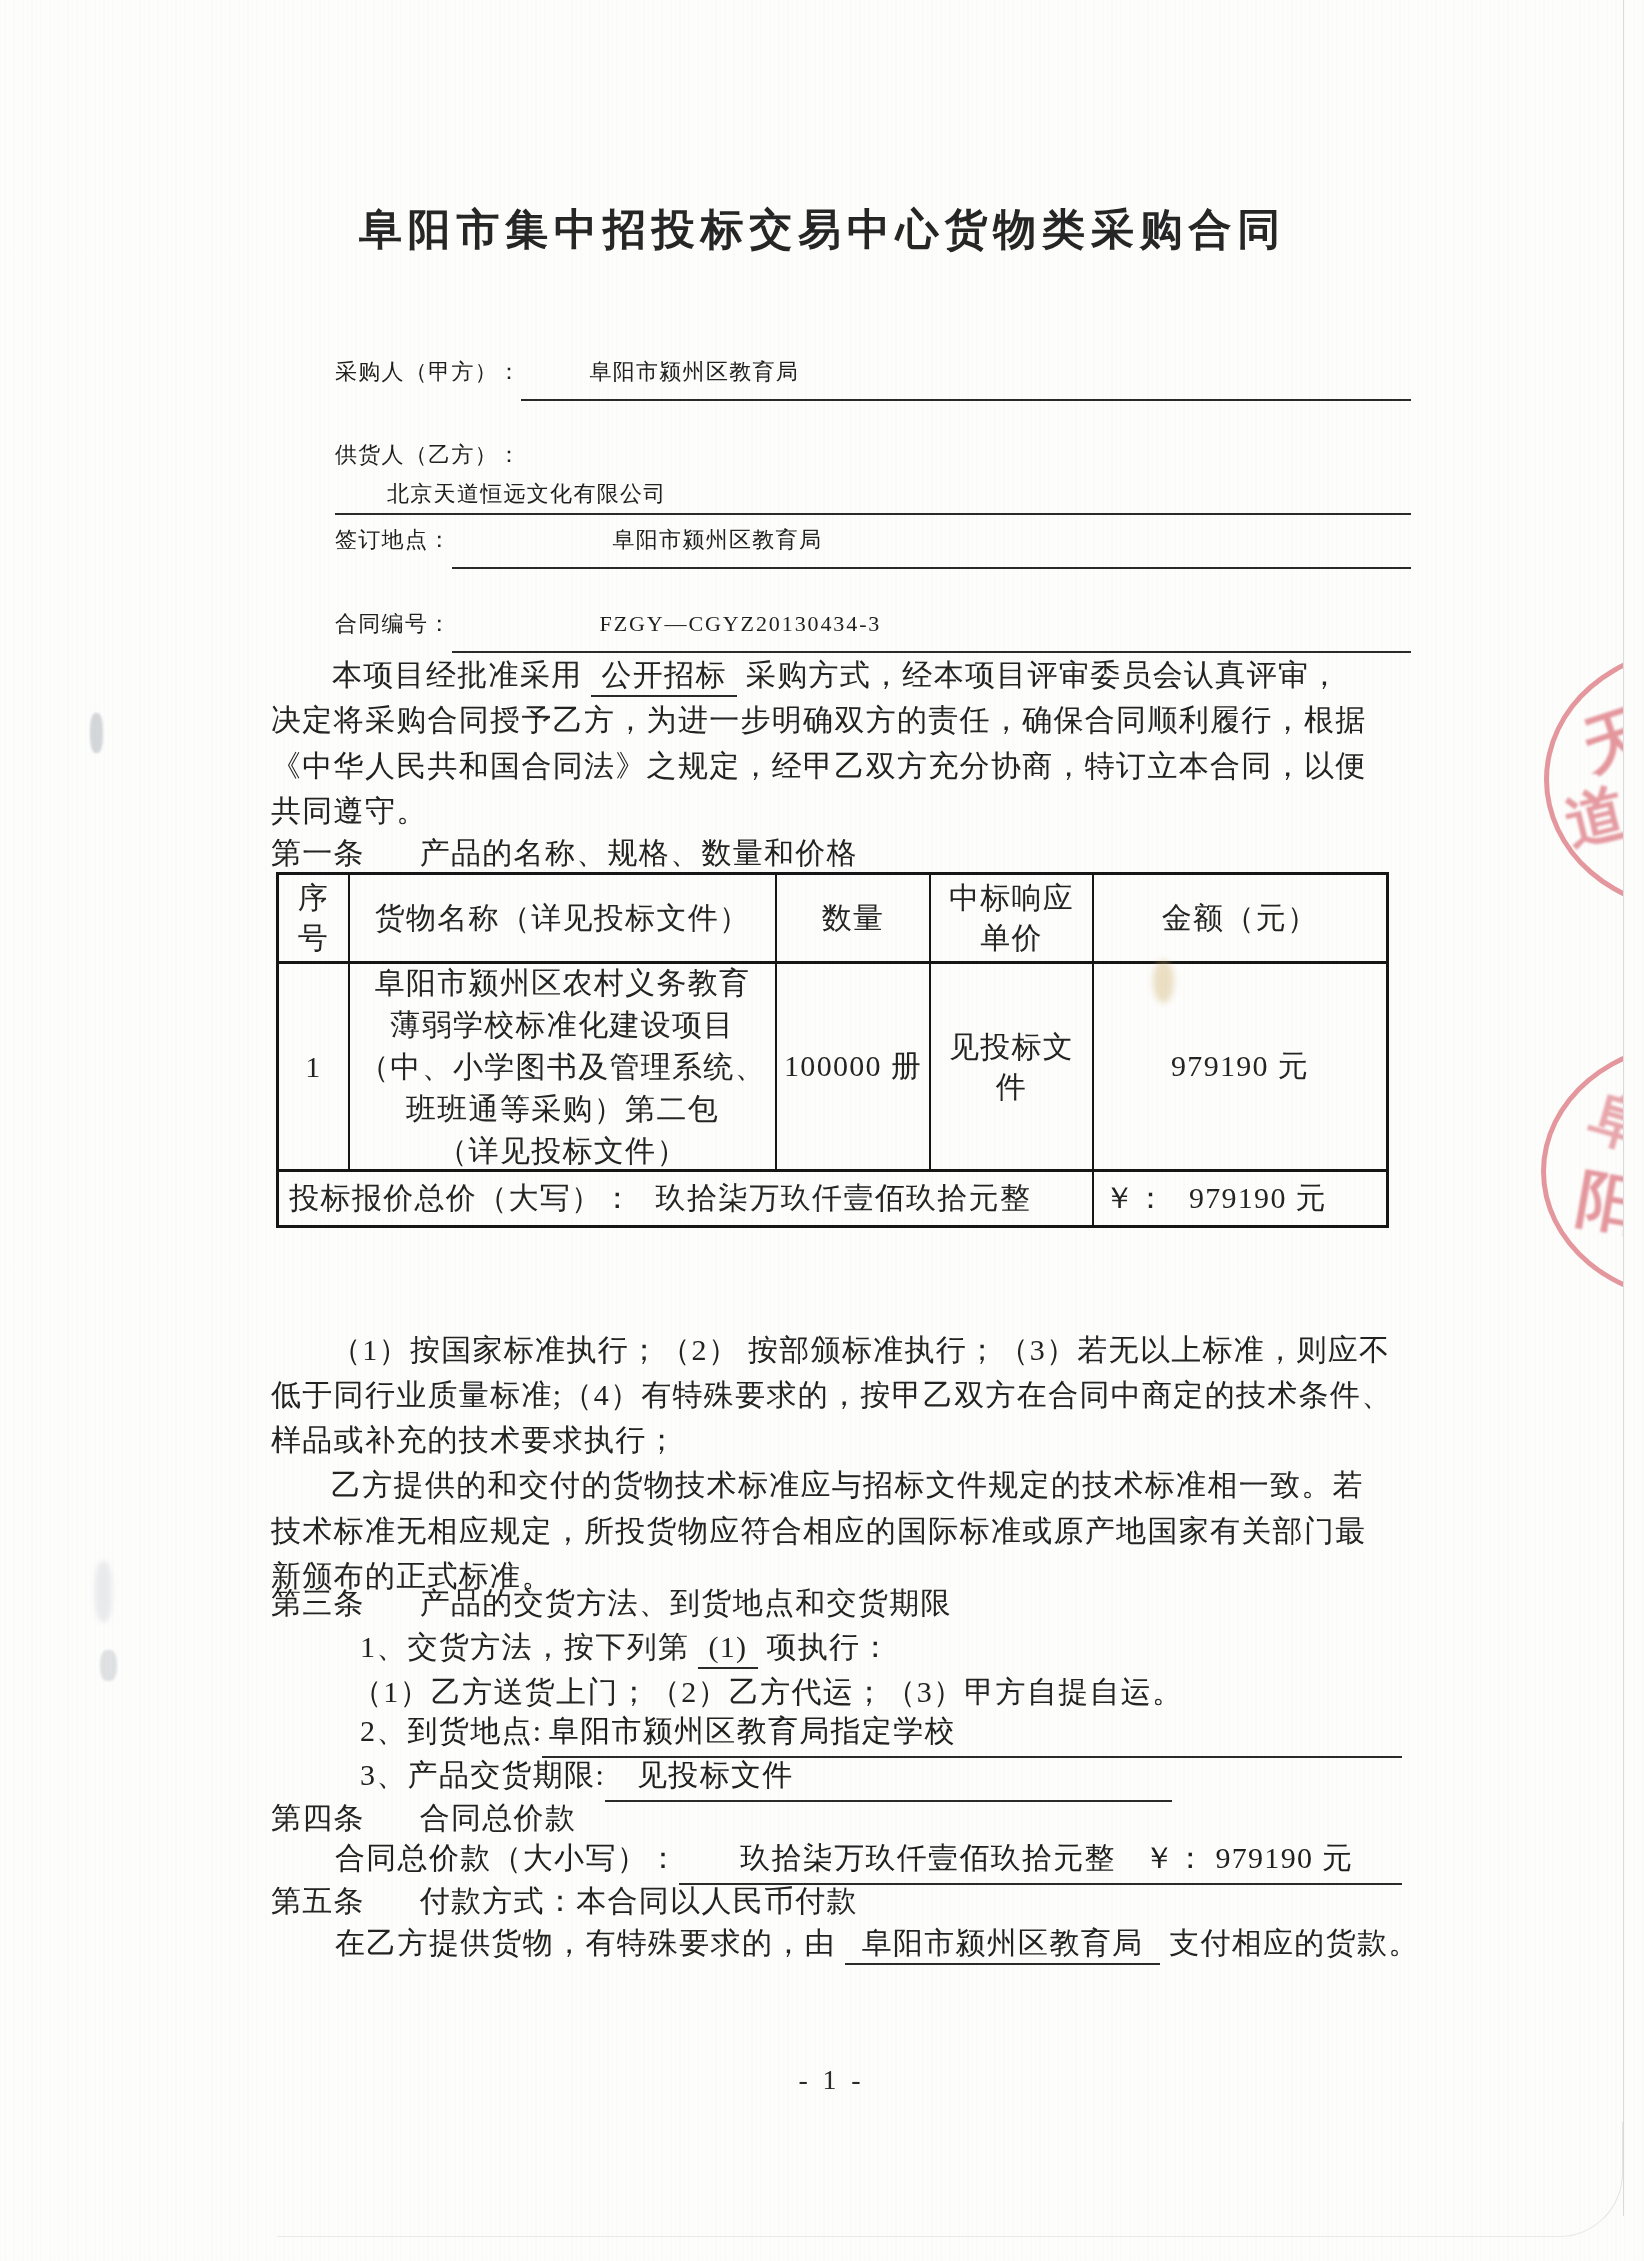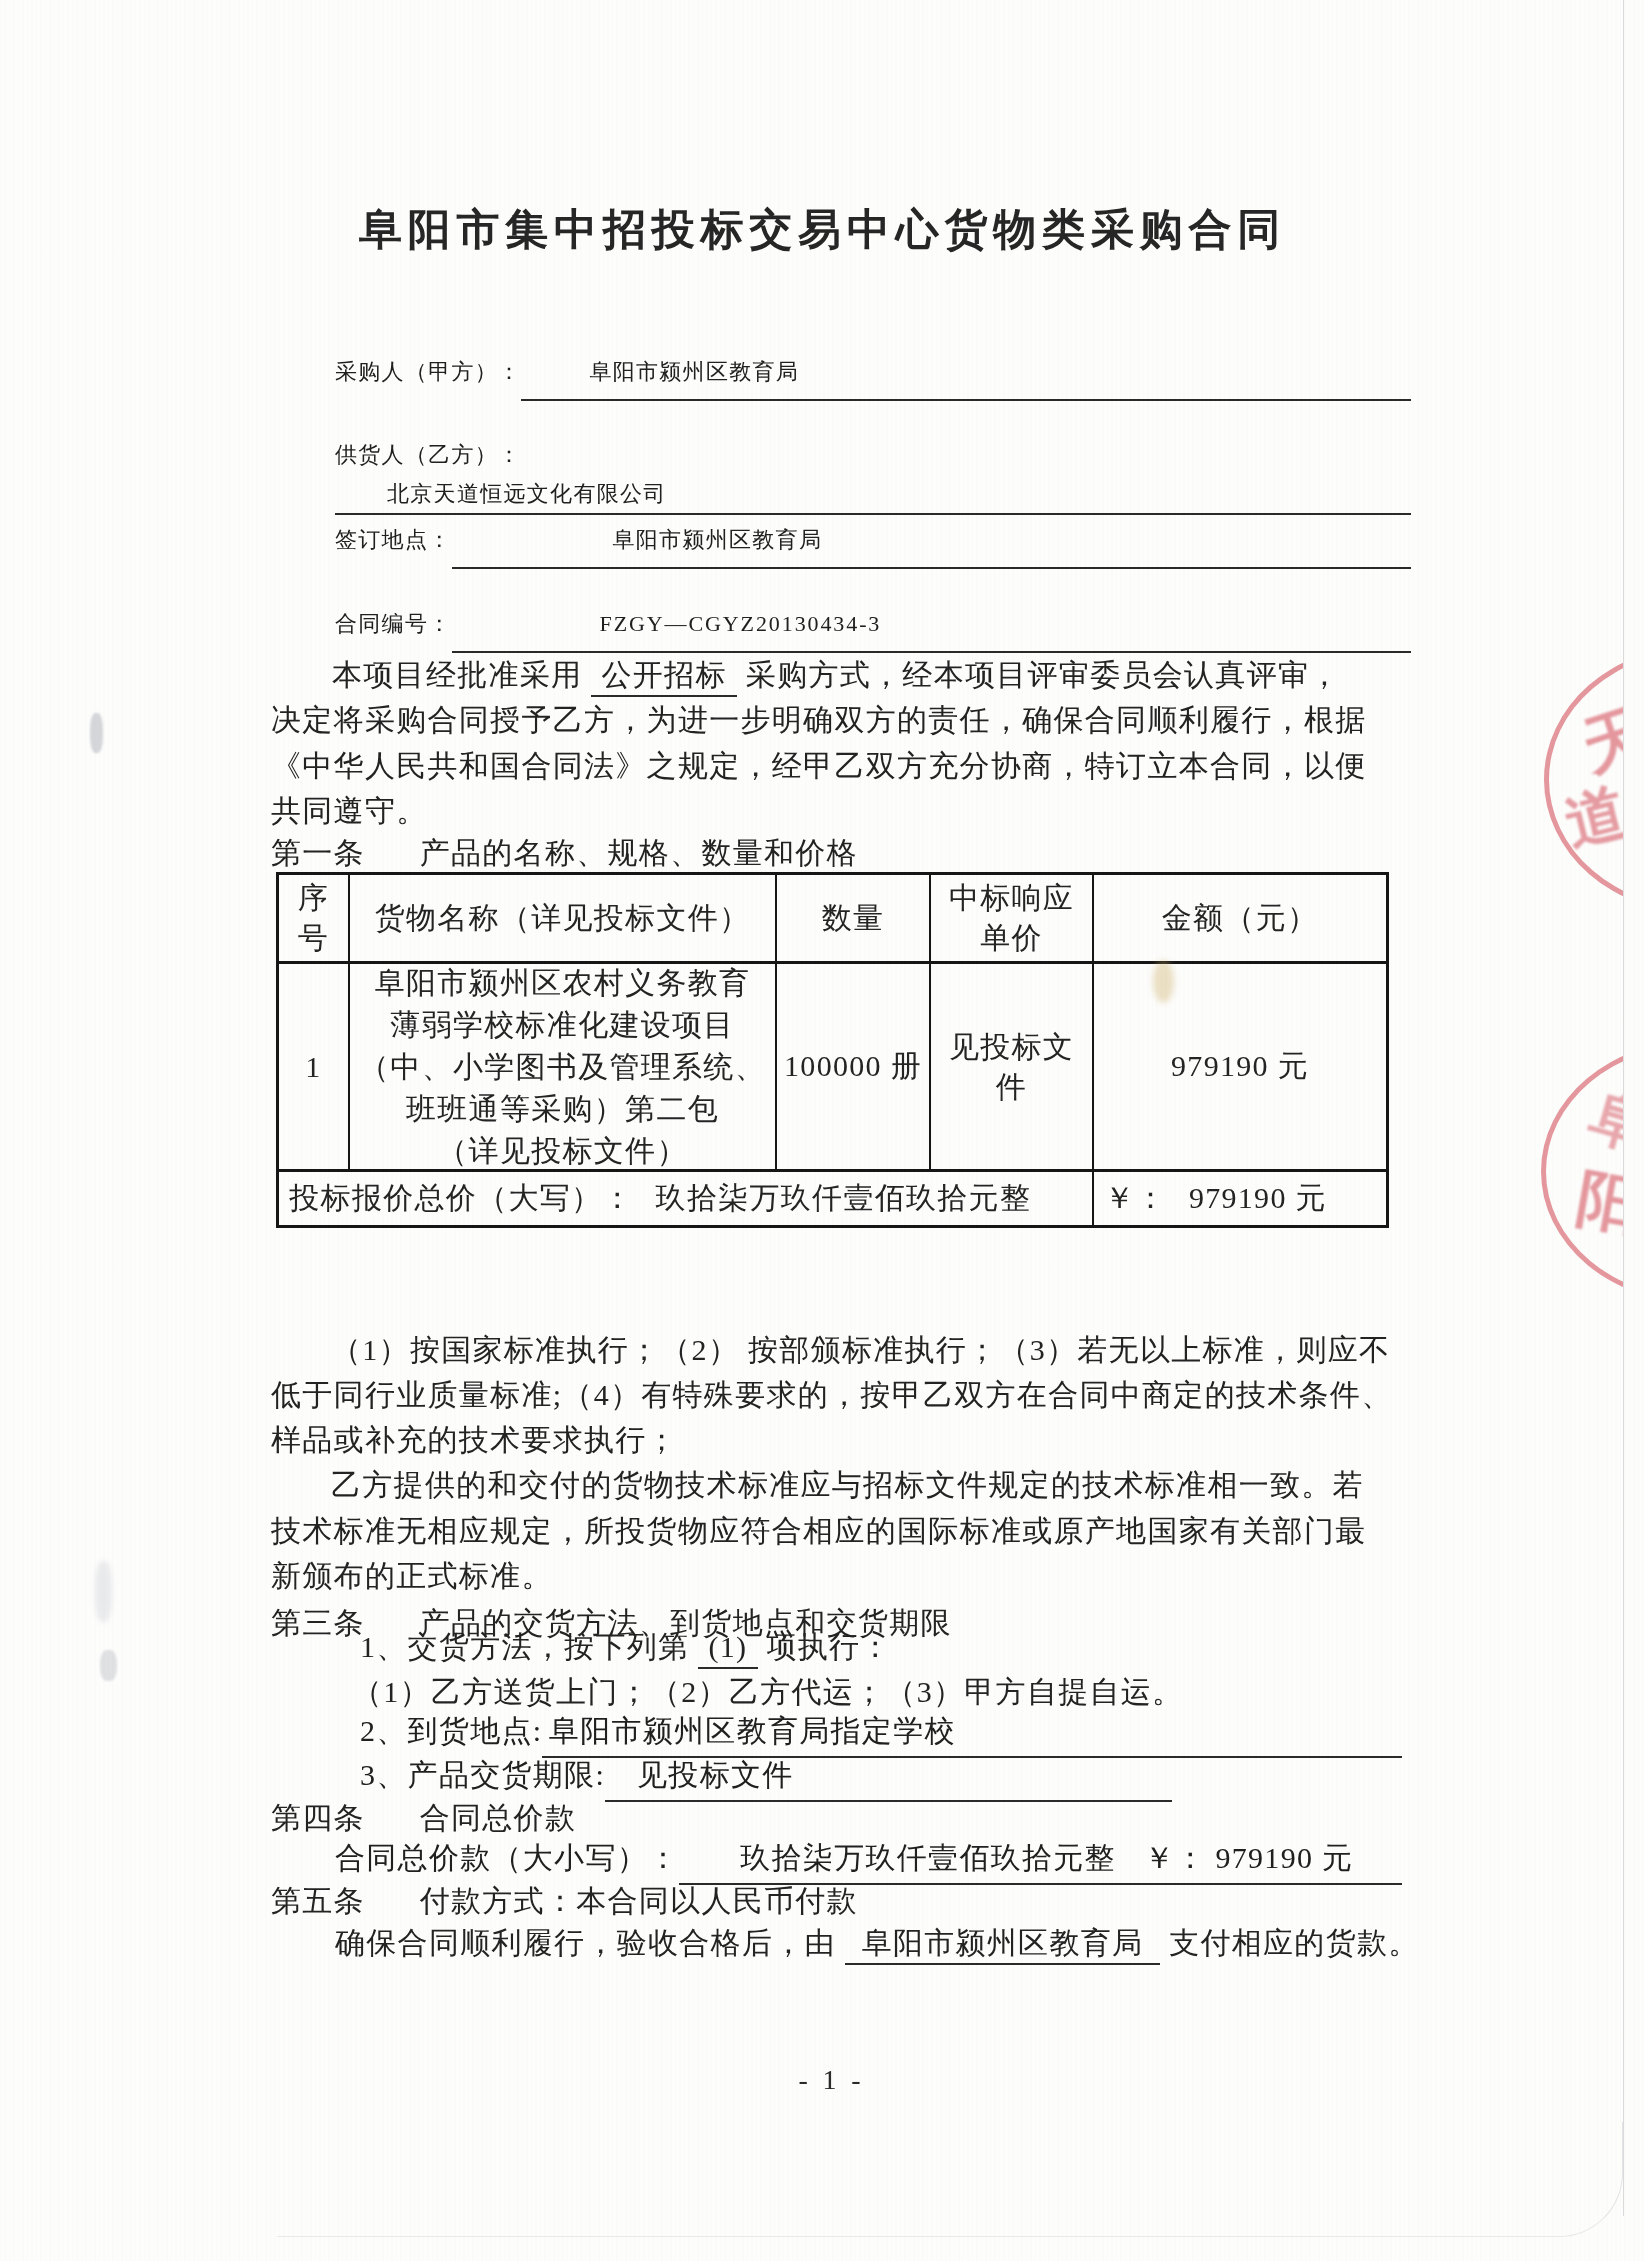--- a/index.html
+++ b/index.html
@@ -159,21 +159,21 @@
     </div>
   </div>
 
   <div class="line" style="left:331px;top:1330px;">（1）按国家标准执行；（2） 按部颁标准执行；（3）若无以上标准，则应不</div>
   <div class="line" style="left:271px;top:1375px;">低于同行业质量标准;（4）有特殊要求的，按甲乙双方在合同中商定的技术条件、</div>
   <div class="line" style="left:271px;top:1420px;">样品或补充的技术要求执行；</div>
   <div class="line" style="left:331px;top:1465px;">乙方提供的和交付的货物技术标准应与招标文件规定的技术标准相一致。若</div>
   <div class="line" style="left:271px;top:1511px;">技术标准无相应规定，所投货物应符合相应的国际标准或原产地国家有关部门最</div>
   <div class="line" style="left:271px;top:1556px;">新颁布的正式标准。</div>
 
-  <div class="line" style="left:271px;top:1583px;margin-top:20px;">
+  <div class="line" style="left:271px;top:1583px;">
     <span class="artnum">第三条</span>
     <span>产品的交货方法、到货地点和交货期限</span>
   </div>
   <div class="line" style="left:360px;top:1627px;">
     <span>1、交货方法，按下列第</span>
     <span class="u">(1)</span>
     <span>项执行：</span>
   </div>
   <div class="line" style="left:352px;top:1672px;">（1）乙方送货上门；（2）乙方代运；（3）甲方自提自运。</div>
   <div class="flexline" style="left:360px;top:1712px;right:243px;">
@@ -195,21 +195,21 @@
       <span>玖拾柒万玖仟壹佰玖拾元整</span>
       <span style="margin-left:19.3px;">￥： 979190 元</span>
     </span>
   </div>
 
   <div class="line" style="left:271px;top:1881px;">
     <span class="artnum">第五条</span>
     <span>付款方式：本合同以人民币付款</span>
   </div>
   <div class="line" style="left:335px;top:1923px;">
-    <span>确保合同顺利履行，验收合格后，由</span>
+    <span>在乙方提供货物，有特殊要求的，由</span>
     <span class="u" style="padding:0 17px 3.9px 17px;">阜阳市颍州区教育局</span>
     <span>支付相应的货款。</span>
   </div>
 
   <div class="stamp-clip s1">
     <div class="ring"></div>
     <div class="sg g1">天</div>
     <div class="sg g2">道</div>
   </div>
   <div class="stamp-clip s2">

